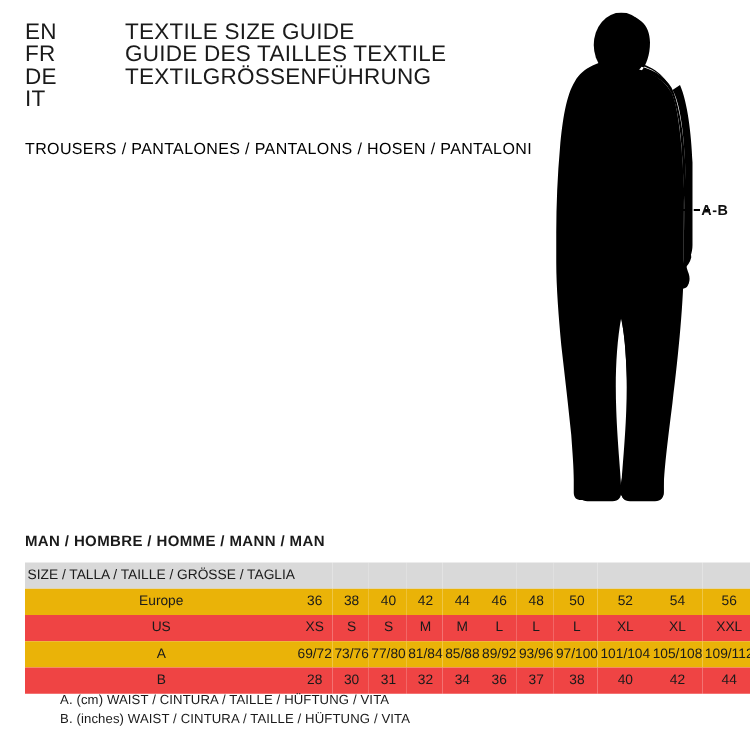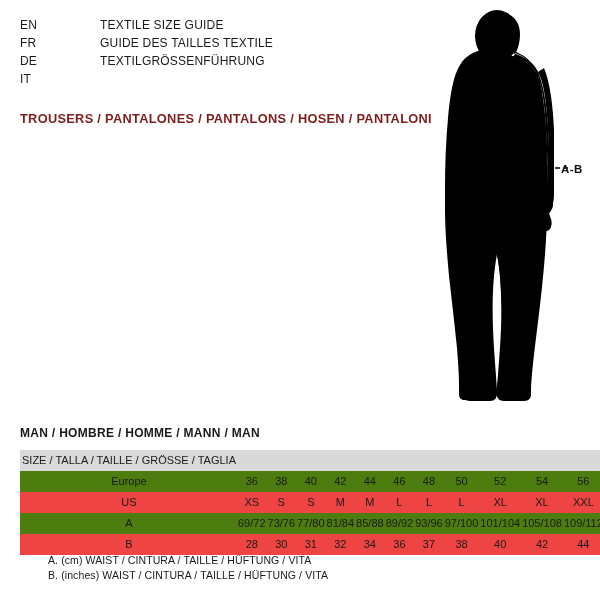--- a/index.html
+++ b/index.html
@@ -25,41 +25,41 @@
     position: absolute;
     top: 16px;
     left: 20px;
     width: 360px;
   }
   .lang-row {
     display: flex;
     align-items: center;
     height: 18px;
     line-height: 18px;
-    font-size: 12px;
+    font-size: 18px;
     letter-spacing: 0.2px;
   }
   .lang-code {
     width: 36px;
     flex: 0 0 36px;
     color: #1a1a1a;
   }
   .lang-text {
     color: #1a1a1a;
     margin-left: 44px;
   }
 
   .section-title {
     position: absolute;
     top: 111px;
     left: 20px;
     font-size: 12.8px;
-    font-weight: bold;
+    font-weight: normal;
     letter-spacing: 0.3px;
-    color: #7f1d1d;
+    color: #000000;
   }
 
   
   .figure-wrap {
     position: absolute;
     top: 10px;
     left: 400px;
     width: 200px;
     height: 400px;
   }
@@ -95,21 +95,21 @@
   table.size-table td, table.size-table th {
     text-align: center;
     padding: 0;
     height: 21px;
     line-height: 17px;
     font-weight: normal;
     white-space: nowrap;
   }
   .row-head td { background: #d9d9d9; font-weight: normal; }
   .row-alt td { background: #ef4444; }
-  .row-plain td { background: #4d7c0f; }
+  .row-plain td { background: #eab308; }
   .col-label { width: 88px; padding-left: 2px !important; }
   .cell { width: 54px; padding-left: 2px !important; }
 
   .footnotes {
     position: absolute;
     top: 553px;
     left: 36px;
     font-size: 10.5px;
     line-height: 15px;
     letter-spacing: 0.1px;

